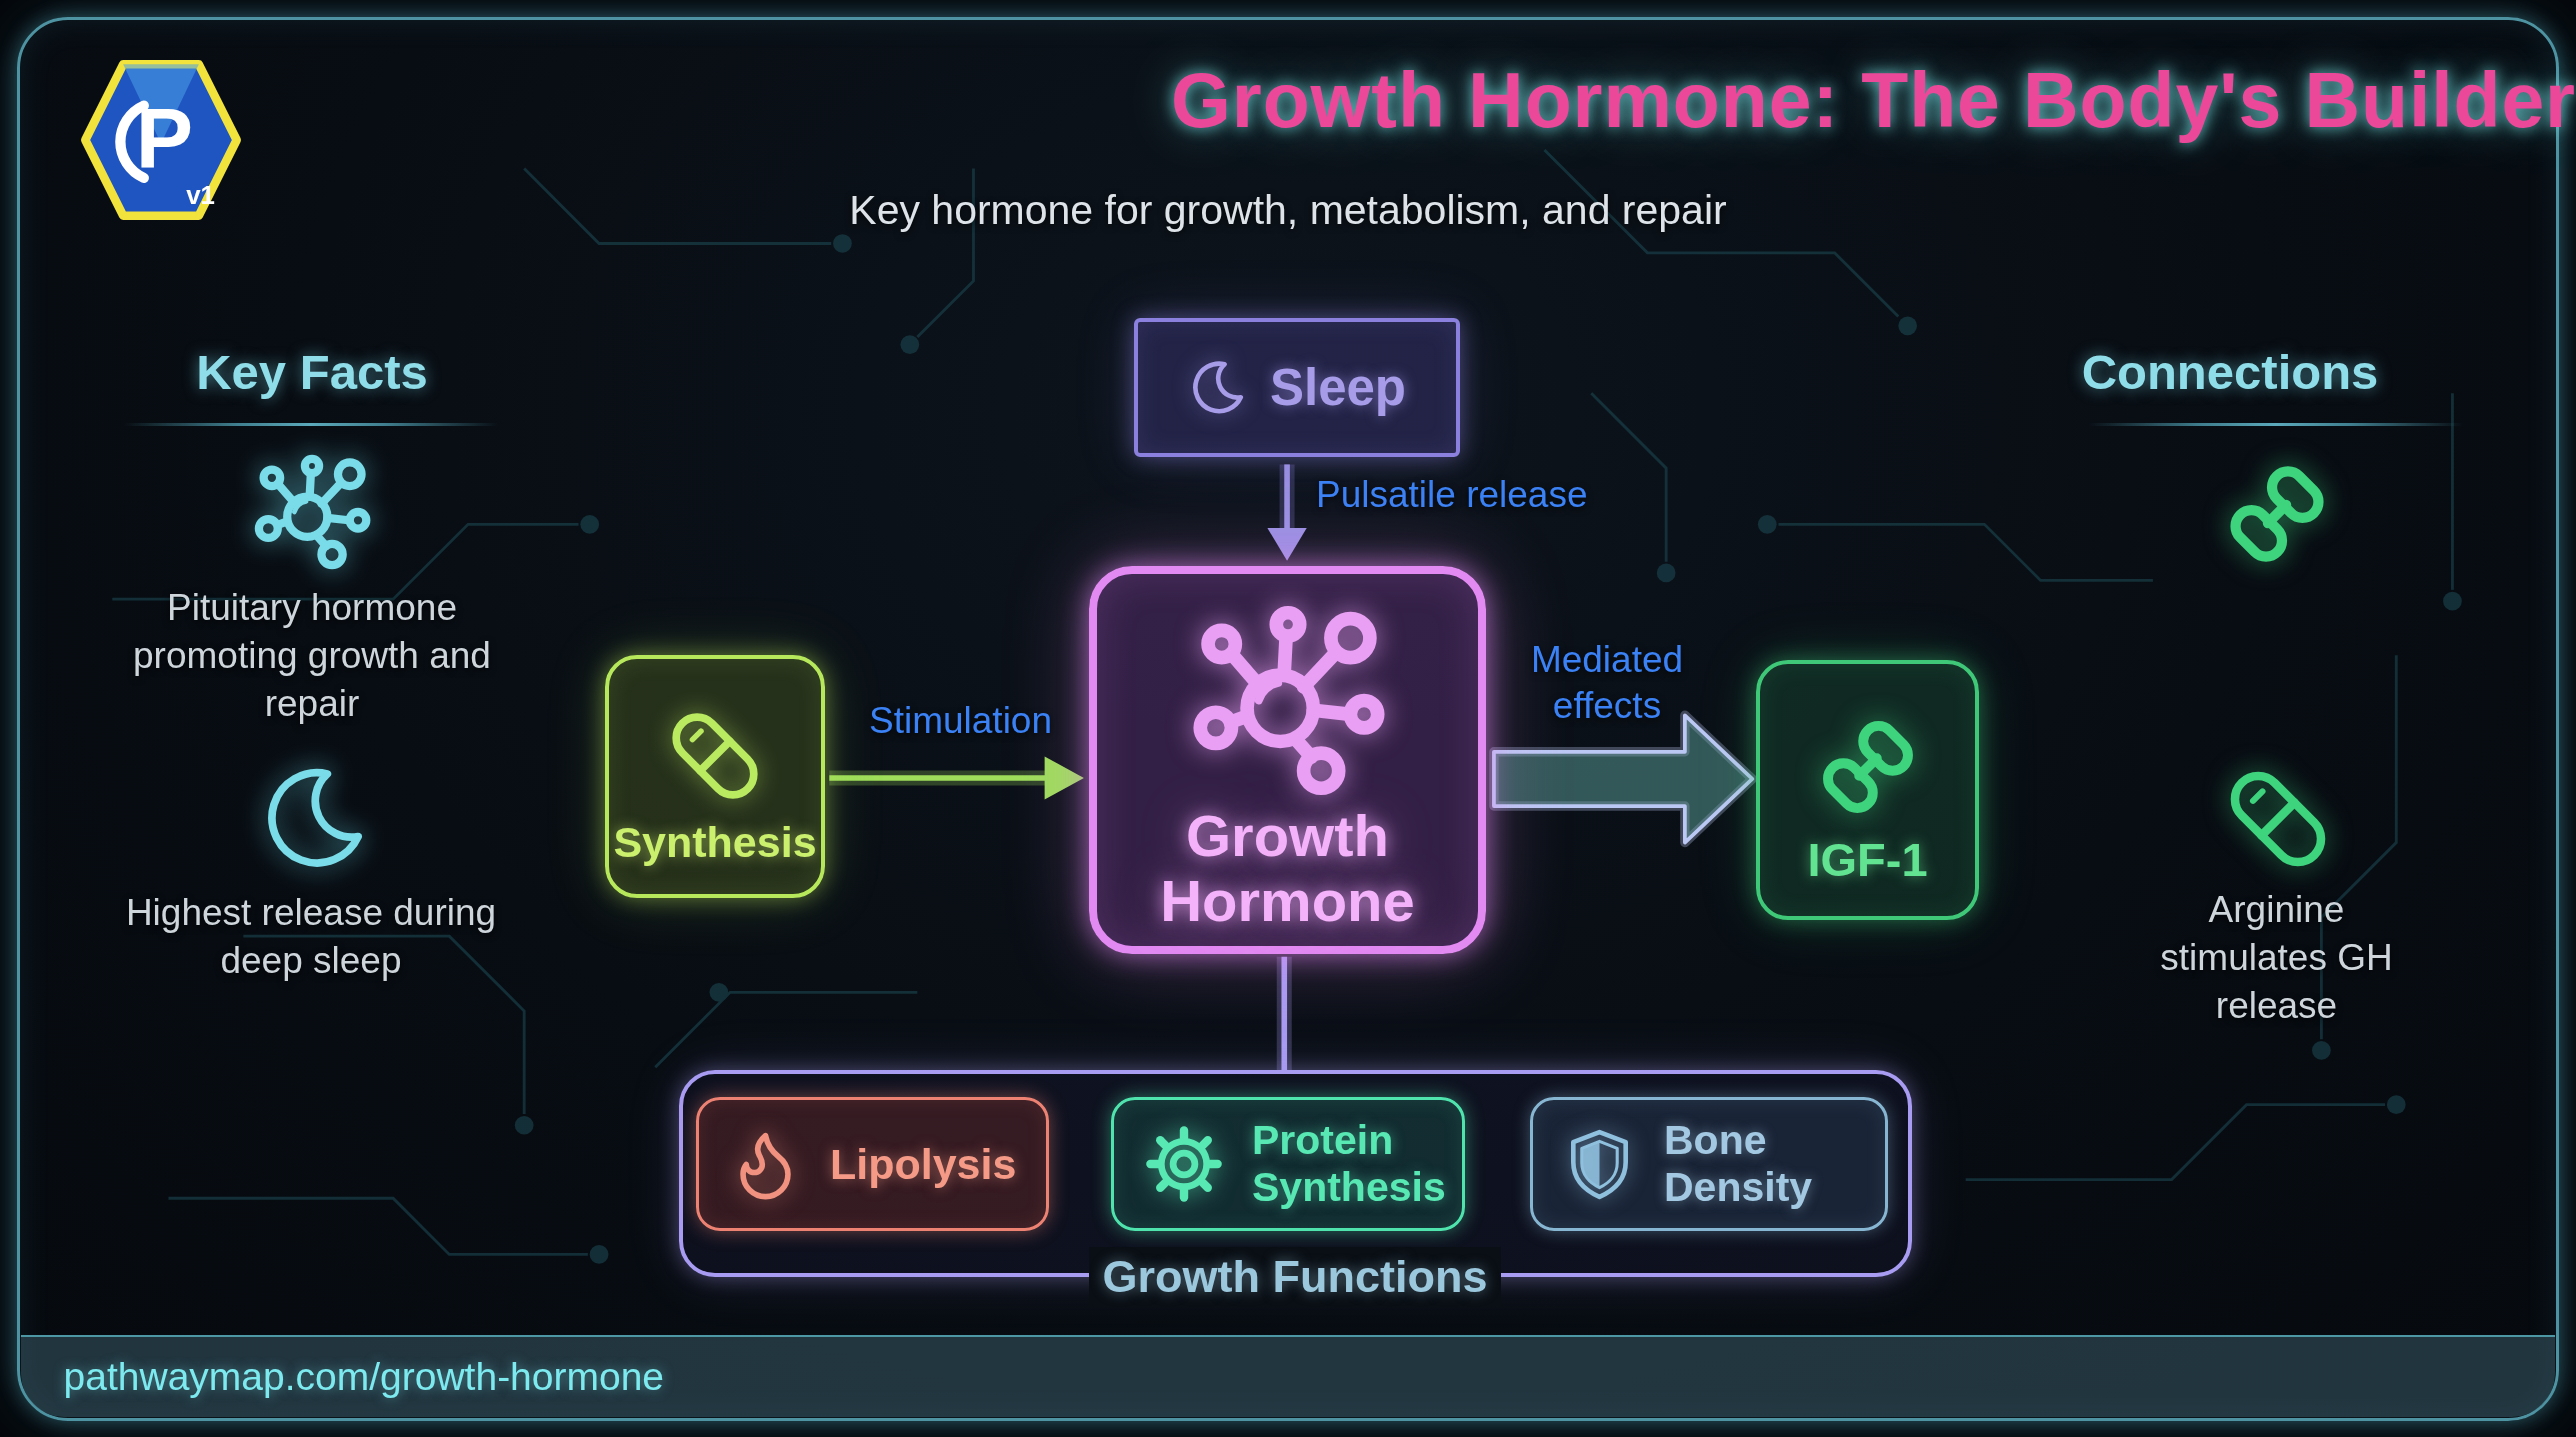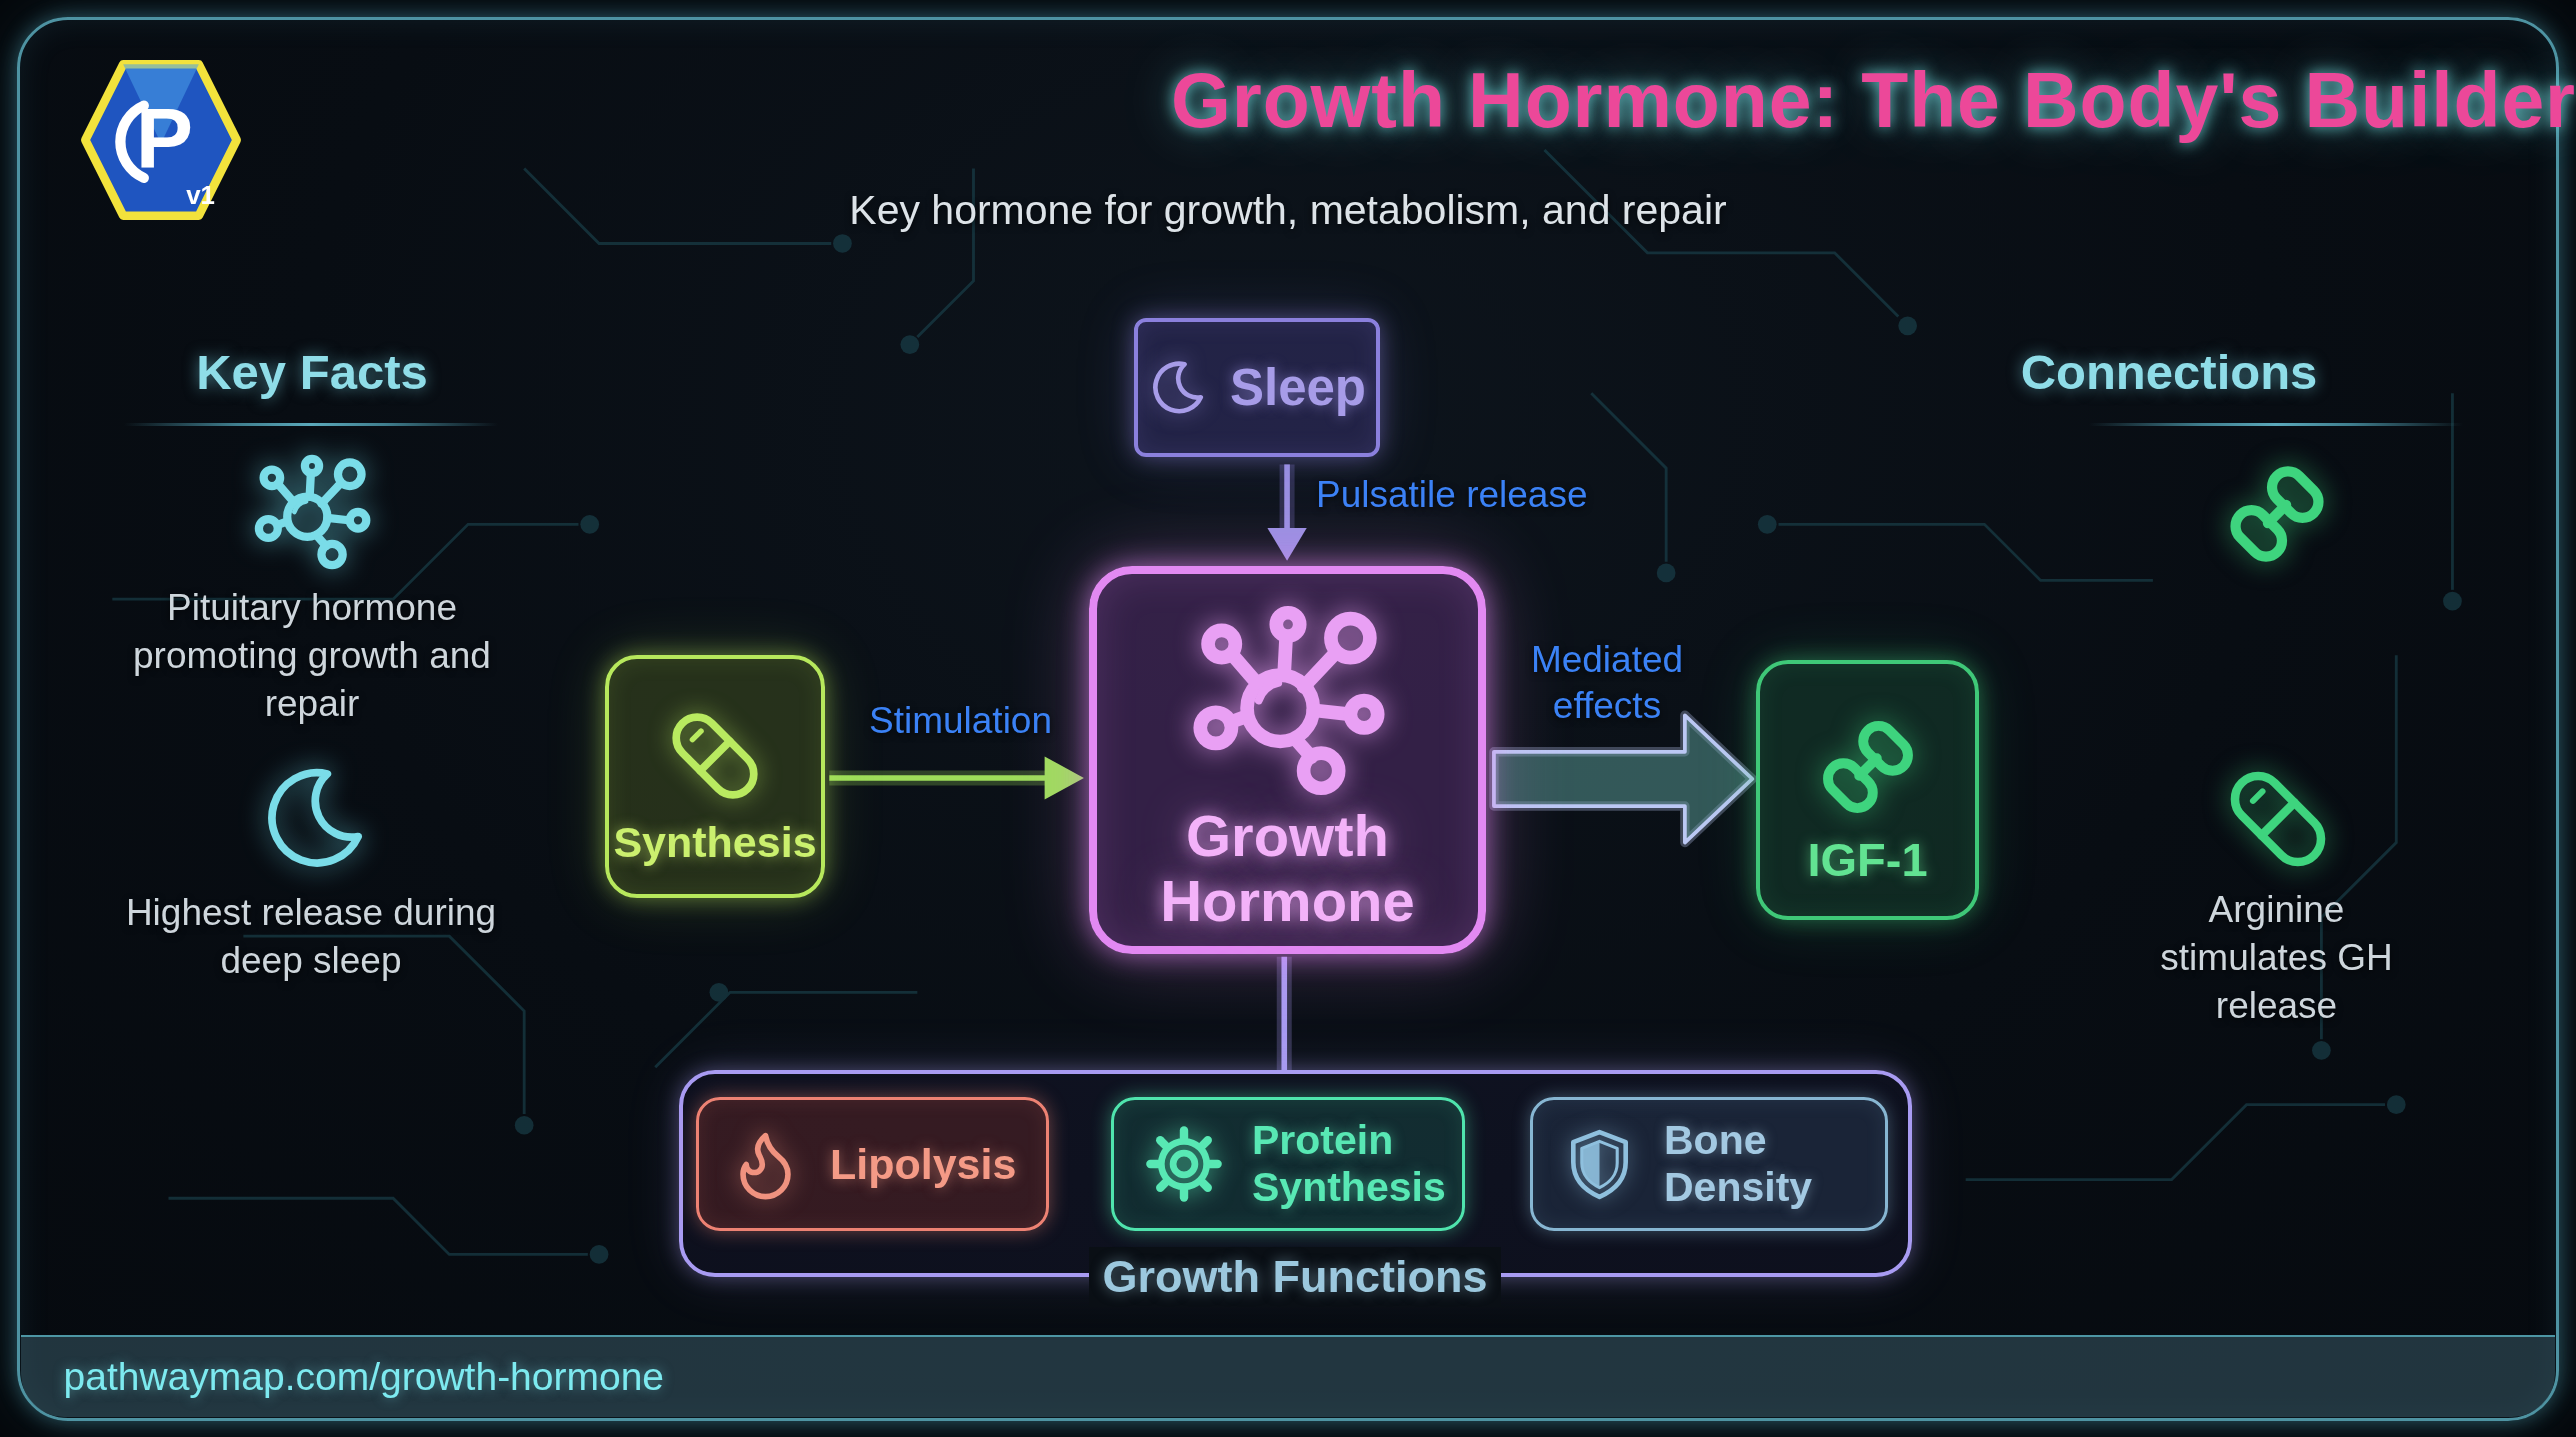--- a/index.html
+++ b/index.html
@@ -27,21 +27,21 @@
   .side-underline{height:2.8px;width:374px;
     background:linear-gradient(90deg, rgba(70,140,158,0) 0%, #3f7e8e 30%, #5ba9bb 50%, #3f7e8e 70%, rgba(70,140,158,0) 100%);}
   .fact-text{font-size:37px;line-height:1.3;text-align:center;color:#ced6dc;
     text-shadow:0 1.9px 7.5px rgba(0,0,0,.65);}
   .icon-cyan{color:#7adce8;filter:drop-shadow(0 0 13px rgba(110,220,235,.6));}
   .icon-green{color:#3ed47e;filter:drop-shadow(0 0 13px rgba(62,212,126,.6));}
 
   
   .node{display:flex;align-items:center;justify-content:center;box-sizing:border-box;}
   .node-col{flex-direction:column;}
-  #node-sleep{left:1134px;top:318px;width:246px;height:139px;border:4.7px solid #8b80dd;border-radius:12px;
+  #node-sleep{left:1134px;top:318px;width:326px;height:139px;border:4.7px solid #8b80dd;border-radius:6px;
     background:rgba(66,57,132,.42);gap:24px;
     box-shadow:0 0 22.5px rgba(140,130,225,.45),0 0 60px rgba(140,130,225,.18),inset 0 0 24px rgba(140,130,225,.14);}
   #node-sleep .node-label{font-size:51px;font-weight:600;color:#a79ce8;text-shadow:0 0 13px rgba(160,150,235,.6);}
   .icon-purple{color:#a79ce8;filter:drop-shadow(0 0 9.4px rgba(160,150,235,.55));}
 
   #node-gh{left:1089px;top:566px;width:397px;height:388px;border:8.4px solid #e289f2;border-radius:43px;
     background:rgba(86,46,110,.55);padding-top:17px;gap:5.6px;
     box-shadow:0 0 28px rgba(226,137,242,.65),0 0 84px rgba(226,137,242,.30),inset 0 0 41px rgba(226,137,242,.16);}
   #node-gh .node-label{font-size:58px;font-weight:bold;line-height:1.12;text-align:center;width:337px;color:#f3b2f9;
     text-shadow:0 0 17px rgba(242,170,250,.8),0 0 49px rgba(242,170,250,.38);}
@@ -161,21 +161,21 @@
         <circle cx="13" cy="64" r="8"></circle>
     </g>
   </svg>
   <div class="abs fact-text" style="left:106px;top:584px;width:412px;">Pituitary hormone promoting growth and repair</div>
 
   <svg class="abs icon-cyan" style="left:258px;top:764px;" width="110" height="110" viewBox="0 0 100 100">
     <path d="M63 9 A41 41 0 1 0 91 66 A33 33 0 0 1 63 9 Z" fill="none" stroke="currentColor" stroke-width="7" stroke-linejoin="round"></path>
   </svg>
   <div class="abs fact-text" style="left:124px;top:889px;width:374px;">Highest release during deep sleep</div>
 
-  <div class="abs side-heading" style="left:1935px;top:344px;">Connections</div>
+  <div class="abs side-heading" style="left:1996px;top:344px;">Connections</div>
   <div class="abs side-underline" style="left:2089px;top:423px;"></div>
 
   <svg class="abs icon-green" style="left:2220px;top:457px;" width="114" height="114" viewBox="0 0 100 100">
     <g fill="none" stroke="currentColor" stroke-width="9" stroke-linecap="round">
       <rect x="20" y="44" width="28" height="46" rx="14" transform="rotate(-45 34 67)"></rect>
       <rect x="52" y="10" width="28" height="46" rx="14" transform="rotate(-45 66 33)"></rect>
       <line x1="42" y1="58" x2="58" y2="42"></line>
     </g>
   </svg>
 

